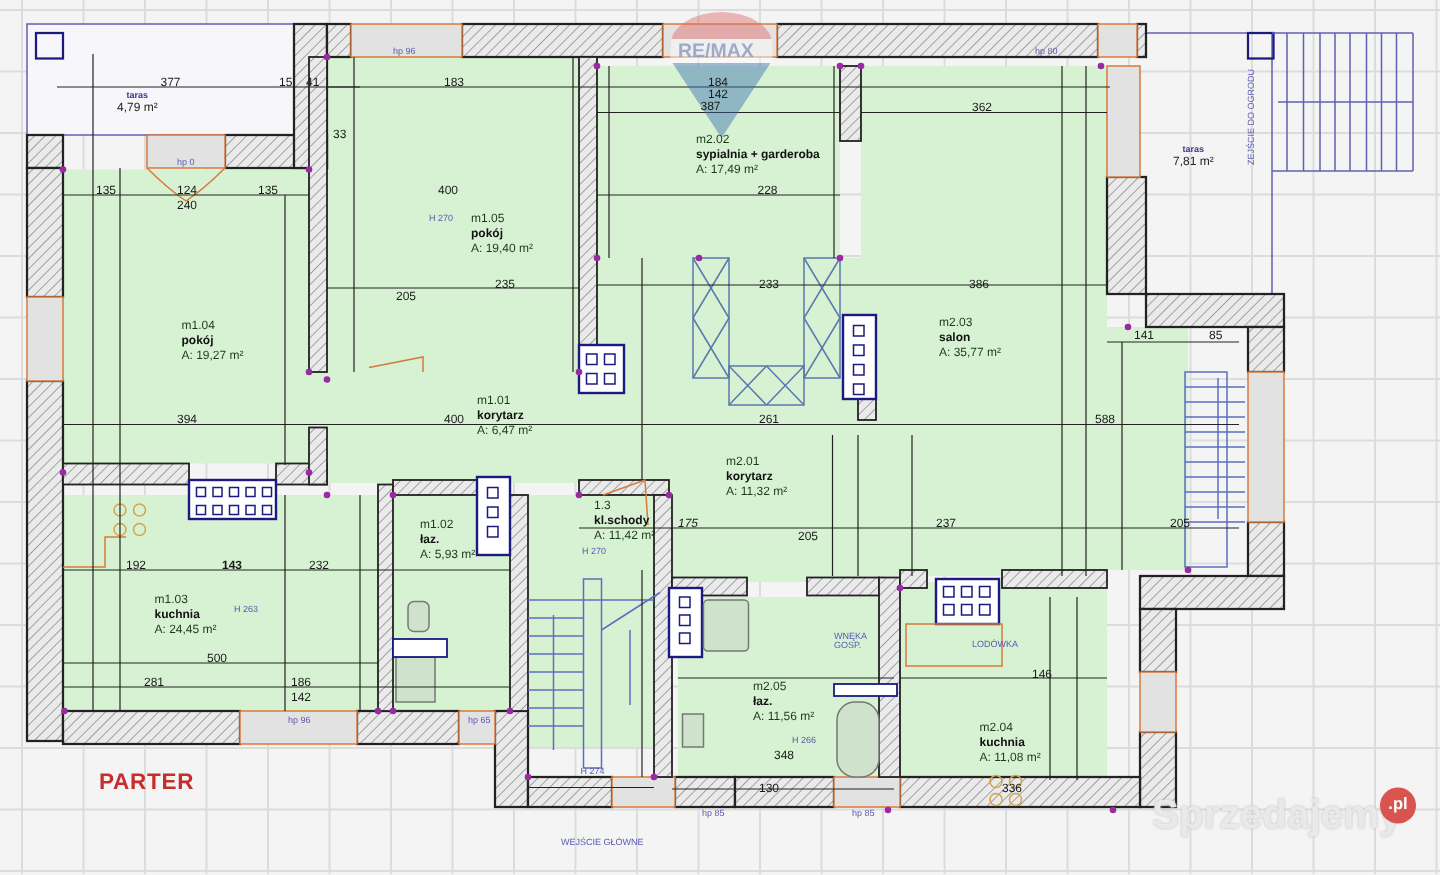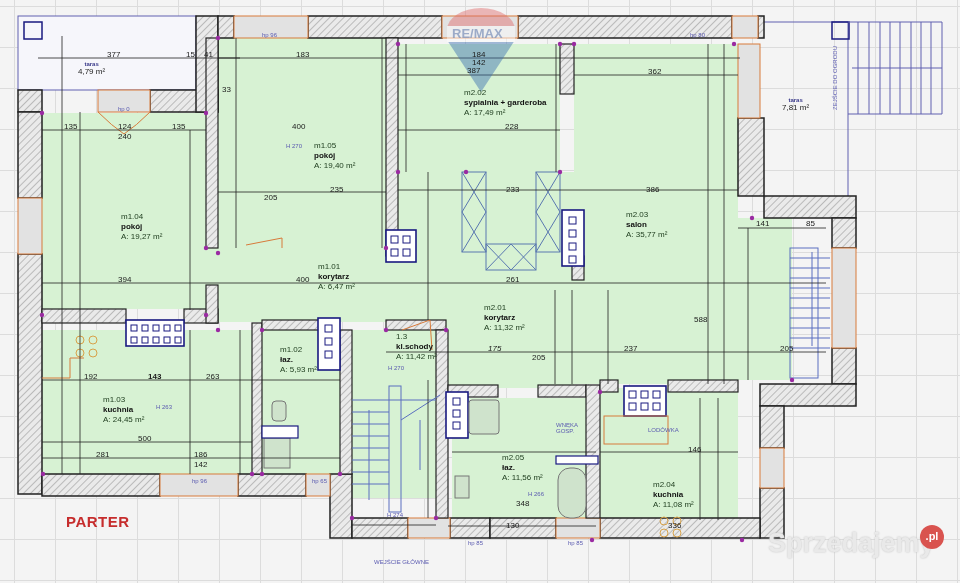--- a/index.html
+++ b/index.html
@@ -423,33 +423,33 @@
 <div class="lbl" style="left:296px;top:51px;">183</div>
 <div class="lbl" style="left:292px;top:123px;">400</div>
 <div class="lbl" style="left:264px;top:194px;">205</div>
 <div class="lbl" style="left:330px;top:186px;">235</div>
 <div class="lbl" style="left:472px;top:51px;">184</div>
 <div class="lbl" style="left:472px;top:59px;">142</div>
 <div class="lbl" style="left:467px;top:67px;">387</div>
 <div class="lbl" style="left:505px;top:123px;">228</div>
 <div class="lbl" style="left:648px;top:68px;">362</div>
 <div class="lbl" style="left:646px;top:186px;">386</div>
-<div class="lbl" style="left:694px;top:276px;margin-top:40px;">588</div>
+<div class="lbl" style="left:730px;top:276px;">588</div>
 <div class="lbl" style="left:624px;top:345px;">237</div>
 <div class="lbl" style="left:506px;top:186px;">233</div>
 <div class="lbl" style="left:506px;top:276px;">261</div>
 <div class="lbl" style="left:296px;top:276px;">400</div>
-<div class="lbl" style="left:488px;top:345px;font-style:italic;">175</div>
+<div class="lbl" style="left:452px;top:345px;font-style:italic;">175</div>
 <div class="lbl" style="left:532px;top:354px;">205</div>
 <div class="lbl" style="left:756px;top:220px;">141</div>
 <div class="lbl" style="left:806px;top:220px;">85</div>
 <div class="lbl" style="left:780px;top:345px;">205</div>
 <div class="lbl" style="left:84px;top:373px;">192</div>
 <div class="lbl" style="left:148px;top:373px;font-weight:bold;">143</div>
-<div class="lbl" style="left:206px;top:373px;">263</div>
+<div class="lbl" style="left:206px;top:373px;">232</div>
 <div class="lbl" style="left:138px;top:435px;">500</div>
 <div class="lbl" style="left:96px;top:451px;">281</div>
 <div class="lbl" style="left:194px;top:451px;">186</div>
 <div class="lbl" style="left:194px;top:461px;">142</div>
 <div class="lbl" style="left:516px;top:500px;">348</div>
 <div class="lbl" style="left:506px;top:522px;">130</div>
 <div class="lbl" style="left:688px;top:446px;">146</div>
 <div class="lbl" style="left:668px;top:522px;">336</div>
 
 <div class="parter">PARTER</div>

